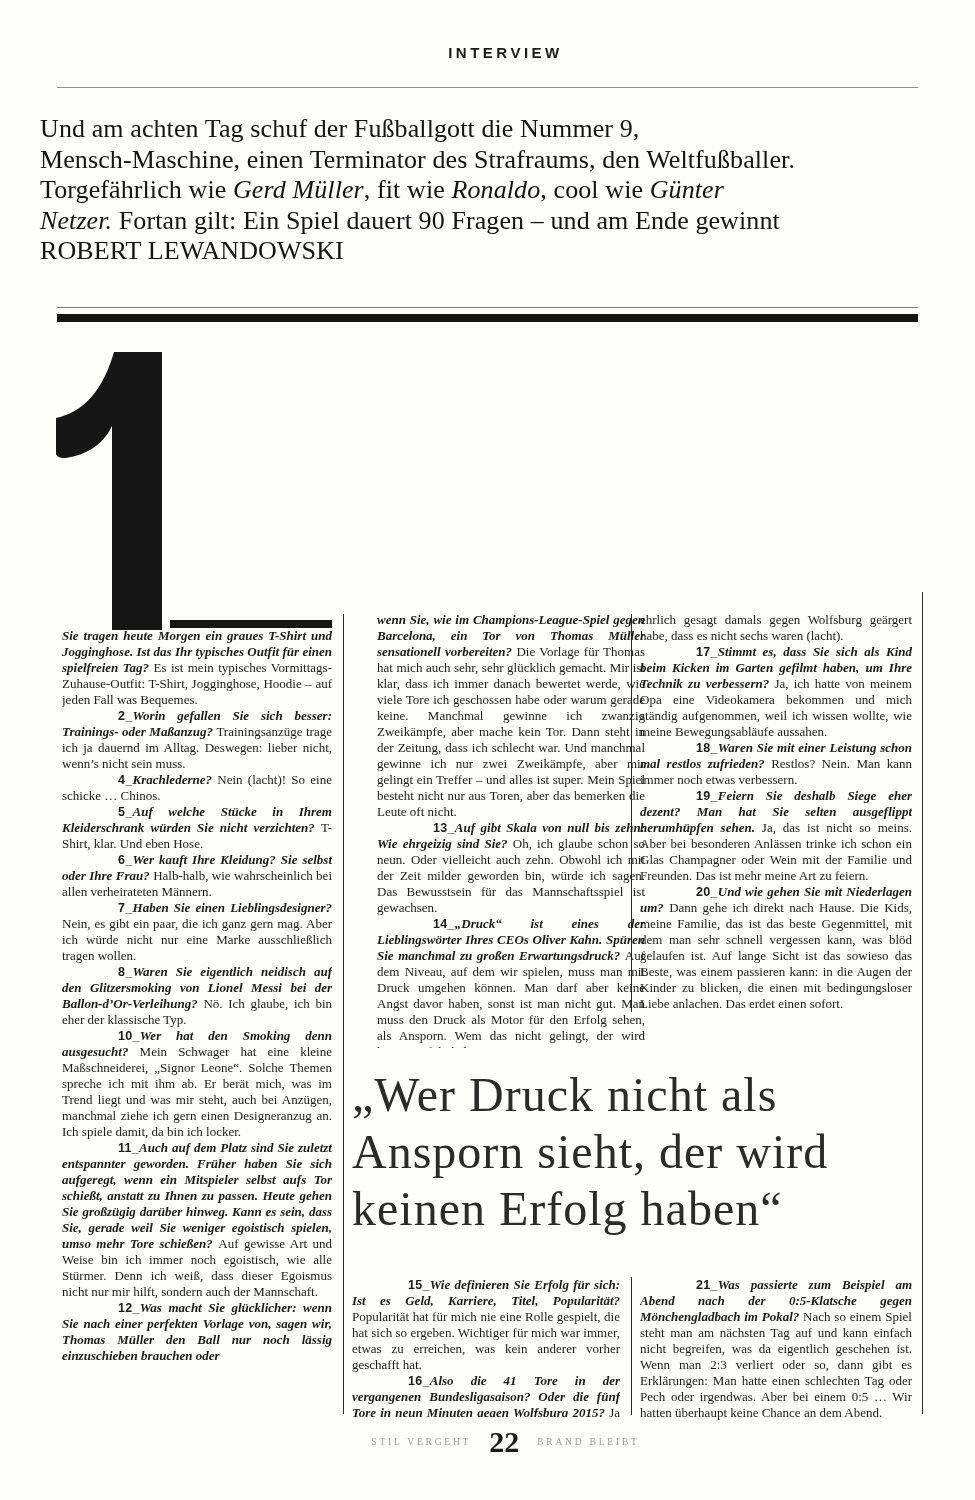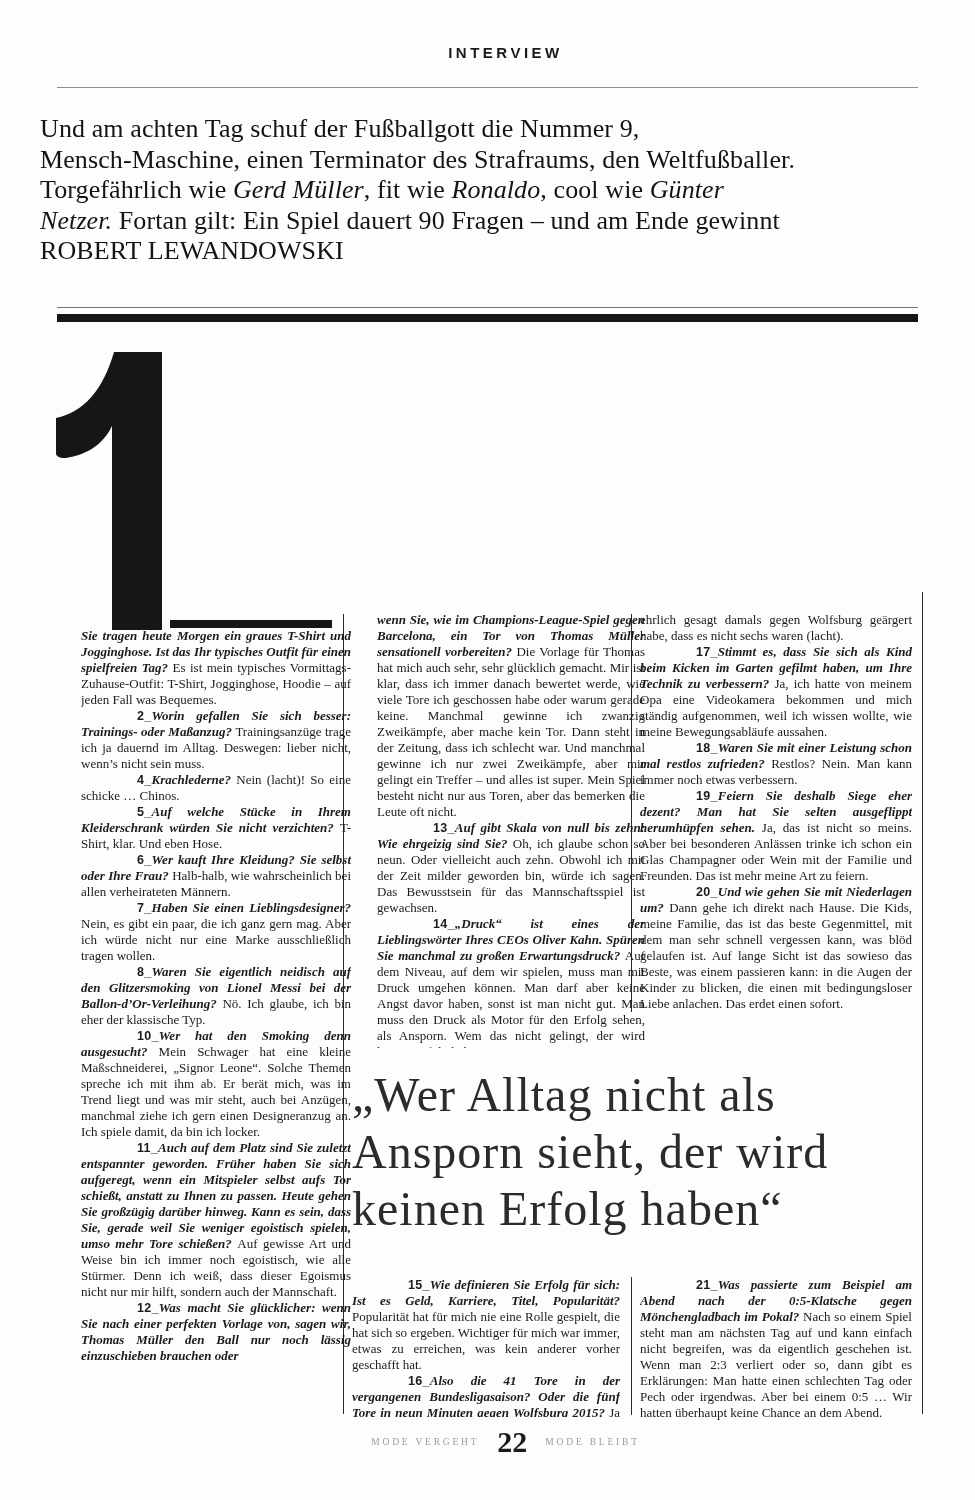--- a/index.html
+++ b/index.html
@@ -34,21 +34,21 @@
 
   .textcol{position:absolute;font-size:13px;line-height:16px;text-align:justify;
            hyphens:auto;-webkit-hyphens:auto;overflow:hidden;}
   .textcol p{margin:0;}
   .textcol p.indent{text-indent:56px;}
   .qnum{font-family:"Liberation Sans",sans-serif;font-weight:bold;font-size:12.5px;
         font-style:normal;letter-spacing:0.3px;}
   .qtext{font-weight:bold;font-style:italic;}
   .atext{font-weight:normal;font-style:normal;}
 
-  .col1{left:62px;top:628px;width:270px;height:792px;margin-left:19px;}
+  .col1{left:62px;top:628px;width:270px;height:792px;}
   .col2top{left:336px;top:612px;width:268px;height:436px;margin-left:41px;}
   .col3top{left:640px;top:612px;width:272px;height:442px;}
   .col2bot{left:352px;top:1277px;width:268px;height:140px;}
   .col3bot{left:640px;top:1277px;width:272px;height:152px;}
 
   .pullquote{position:absolute;left:352px;top:1066px;width:575px;
              font-family:"Liberation Serif",serif;font-weight:normal;
              font-size:48px;line-height:57px;letter-spacing:1px;color:#2b2b2b;}
 
   .footer{position:absolute;left:0;top:1427px;width:100%;display:flex;
@@ -102,29 +102,29 @@
       <p class="indent"><span class="qnum">14_</span><span class="qtext">„Druck“ ist eines der Lieblingswörter Ihres CEOs Oliver Kahn. Spüren Sie manchmal zu großen Erwartungsdruck? </span><span class="atext">Auf dem Niveau, auf dem wir spielen, muss man mit Druck umgehen können. Man darf aber keine Angst davor haben, sonst ist man nicht gut. Man muss den Druck als Motor für den Erfolg sehen, als Ansporn. Wem das nicht gelingt, der wird keinen Erfolg haben.</span></p>
     </div>
   <div class="textcol col3top">
       <p><span class="atext">ehrlich gesagt damals gegen Wolfsburg geärgert habe, dass es nicht sechs waren (lacht).</span></p>
       <p class="indent"><span class="qnum">17_</span><span class="qtext">Stimmt es, dass Sie sich als Kind beim Kicken im Garten gefilmt haben, um Ihre Technik zu verbessern? </span><span class="atext">Ja, ich hatte von meinem Opa eine Videokamera bekommen und mich ständig aufgenommen, weil ich wissen wollte, wie meine Bewegungsabläufe aussahen.</span></p>
       <p class="indent"><span class="qnum">18_</span><span class="qtext">Waren Sie mit einer Leistung schon mal restlos zufrieden? </span><span class="atext">Restlos? Nein. Man kann immer noch etwas verbessern.</span></p>
       <p class="indent"><span class="qnum">19_</span><span class="qtext">Feiern Sie deshalb Siege eher dezent? Man hat Sie selten ausgeflippt herumhüpfen sehen. </span><span class="atext">Ja, das ist nicht so meins. Aber bei besonderen Anlässen trinke ich schon ein Glas Champagner oder Wein mit der Familie und Freunden. Das ist mehr meine Art zu feiern.</span></p>
       <p class="indent"><span class="qnum">20_</span><span class="qtext">Und wie gehen Sie mit Niederlagen um? </span><span class="atext">Dann gehe ich direkt nach Hause. Die Kids, meine Familie, das ist das beste Gegenmittel, mit dem man sehr schnell vergessen kann, was blöd gelaufen ist. Auf lange Sicht ist das sowieso das Beste, was einem passieren kann: in die Augen der Kinder zu blicken, die einen mit bedingungsloser Liebe anlachen. Das erdet einen sofort.</span></p>
     </div>
 
-  <div class="pullquote" id="pullquote"><span>„Wer Alltag nicht als</span><br><span>Ansporn sieht, der wird</span><br><span>keinen Erfolg haben“</span></div>
+  <div class="pullquote" id="pullquote"><span>„Wer Druck nicht als</span><br><span>Ansporn sieht, der wird</span><br><span>keinen Erfolg haben“</span></div>
 
   <div class="textcol col2bot">
       <p class="indent"><span class="qnum">15_</span><span class="qtext">Wie definieren Sie Erfolg für sich: Ist es Geld, Karriere, Titel, Popularität? </span><span class="atext">Popularität hat für mich nie eine Rolle gespielt, die hat sich so ergeben. Wichtiger für mich war immer, etwas zu erreichen, was kein anderer vorher geschafft hat.</span></p>
       <p class="indent"><span class="qnum">16_</span><span class="qtext">Also die 41 Tore in der vergangenen Bundesligasaison? Oder die fünf Tore in neun Minuten gegen Wolfsburg 2015? </span><span class="atext">Ja genau. Wobei ich mich</span></p>
     </div>
   <div class="textcol col3bot">
       <p class="indent"><span class="qnum">21_</span><span class="qtext">Was passierte zum Beispiel am Abend nach der 0:5-Klatsche gegen Mönchengladbach im Pokal? </span><span class="atext">Nach so einem Spiel steht man am nächsten Tag auf und kann einfach nicht begreifen, was da eigentlich geschehen ist. Wenn man 2:3 verliert oder so, dann gibt es Erklärungen: Man hatte einen schlechten Tag oder Pech oder irgendwas. Aber bei einem 0:5 … Wir hatten überhaupt keine Chance an dem Abend.</span></p>
     </div>
 
   <div class="footer">
-    <span class="motto">MODE VERGEHT</span>
+    <span class="motto">STIL VERGEHT</span>
     <span class="pageno">22</span>
-    <span class="motto">MODE BLEIBT</span>
+    <span class="motto">BRAND BLEIBT</span>
   </div>
 
 </div>
 
 </body></html>

